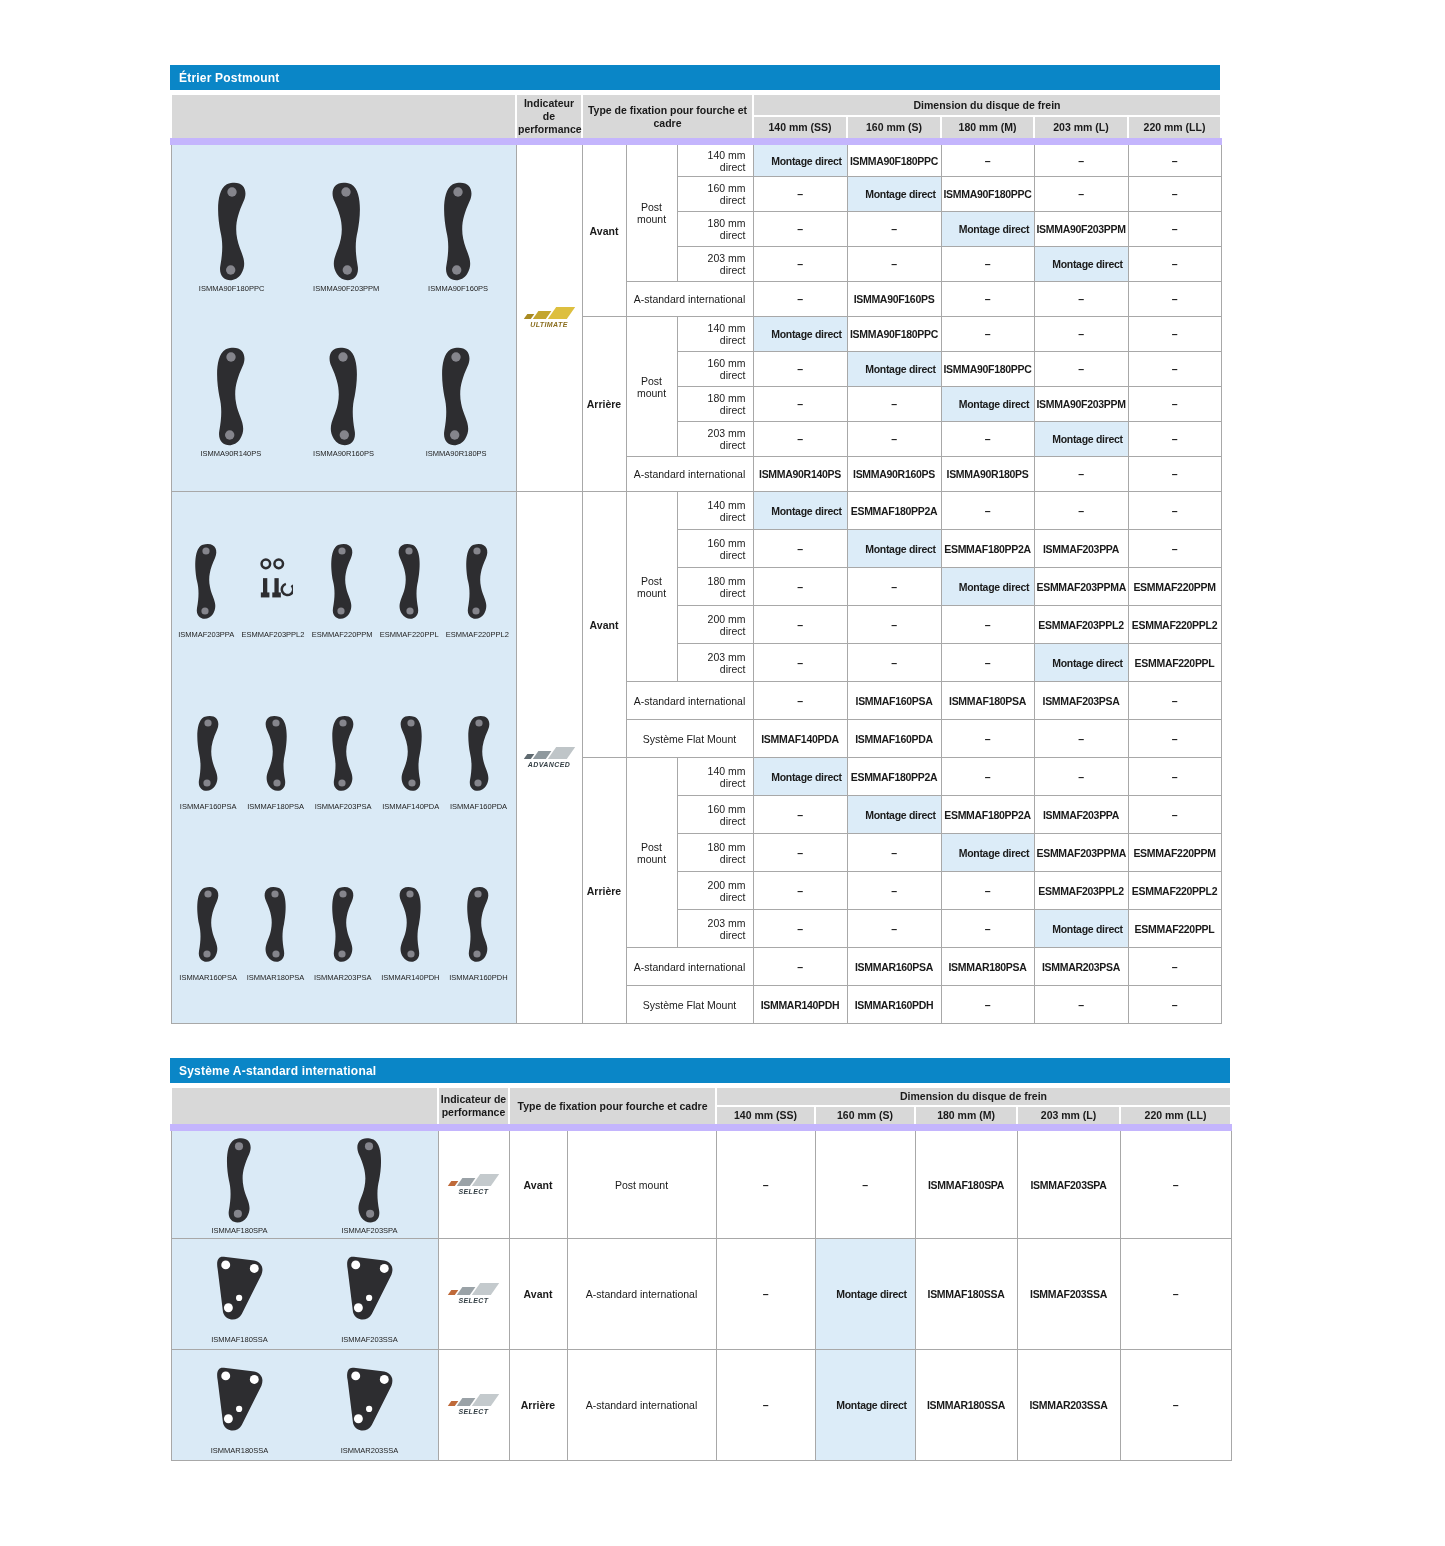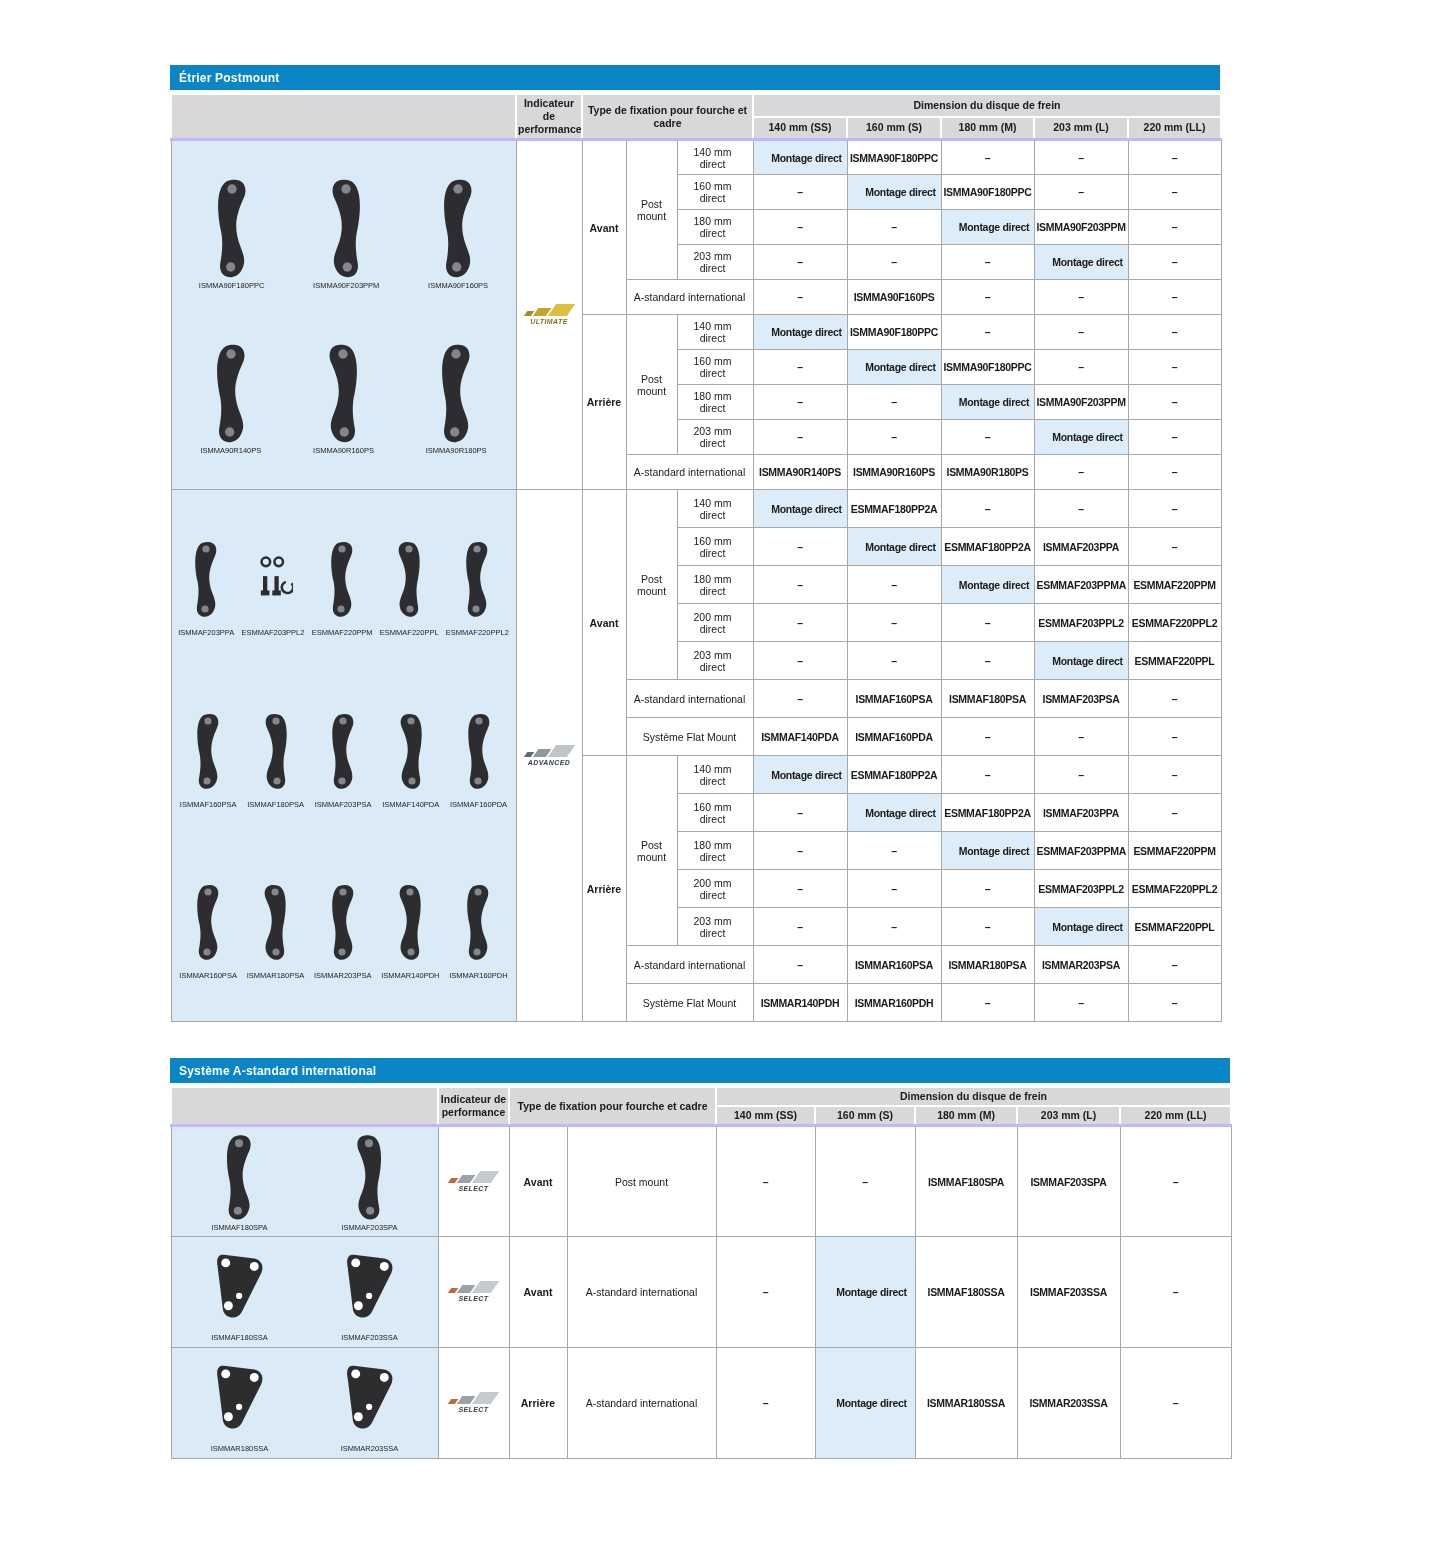--- a/index.html
+++ b/index.html
@@ -3,29 +3,29 @@
 <meta charset="utf-8">
 <style>
   html,body{margin:0;padding:0;background:#fff;}
   body{width:1445px;height:1546px;position:relative;font-family:"Liberation Sans",sans-serif;color:#1a1a1a;}
   .block{position:absolute;left:170px;}
   #postmount-block{top:65px;width:1050px;}
   #astd-block{top:1058px;width:1060px;}
   .title-bar{height:25px;color:#fff;font-weight:bold;font-size:12px;display:flex;align-items:center;padding-left:9px;box-sizing:border-box;margin-bottom:3px;letter-spacing:.2px;}
   table{border-collapse:collapse;table-layout:fixed;width:100%;}
   th{background:#d8d8d8;border:2px solid #fff;font-size:10.5px;font-weight:bold;padding:2px 1px;line-height:1.25;}
-  thead{border-bottom:3px solid #c4b5fd;}
+  thead{border-bottom:7px solid #c4b5fd;}
   td{border:1px solid #a8a8a8;font-size:10.5px;text-align:center;padding:0 2px;box-sizing:border-box;background:#fff;line-height:1.15;}
   td.v{font-weight:bold;letter-spacing:-0.3px;}
   td.hl{background:#dcecf8;padding-left:15px;}
   td.img-cell{background:#daeaf6;padding:3px;vertical-align:middle;}
   td.perf-cell{vertical-align:middle;}
   td.side-cell{font-weight:bold;margin-left:25px;}
   td.mount-cell{font-weight:normal;}
-  td.size-cell{font-weight:normal;padding-right:7px;}
+  td.size-cell{font-weight:normal;text-align:right;padding-right:7px;}
   td.extra-cell{font-weight:normal;}
   td.type-cell{font-weight:normal;}
   tr.r35{height:35px;}
   tr.r38{height:38px;}
   tr.rb{height:111px;}
   .img-grid{display:flex;flex-direction:column;justify-content:space-around;}
   .img-row{display:flex;justify-content:space-around;align-items:flex-end;}
   .prod{margin:0;display:flex;flex-direction:column;align-items:center;gap:2px;}
   .prod-label{font-size:7.5px;white-space:nowrap;color:#232323;}
   .perf-logo{display:flex;flex-direction:column;align-items:center;gap:2px;}

